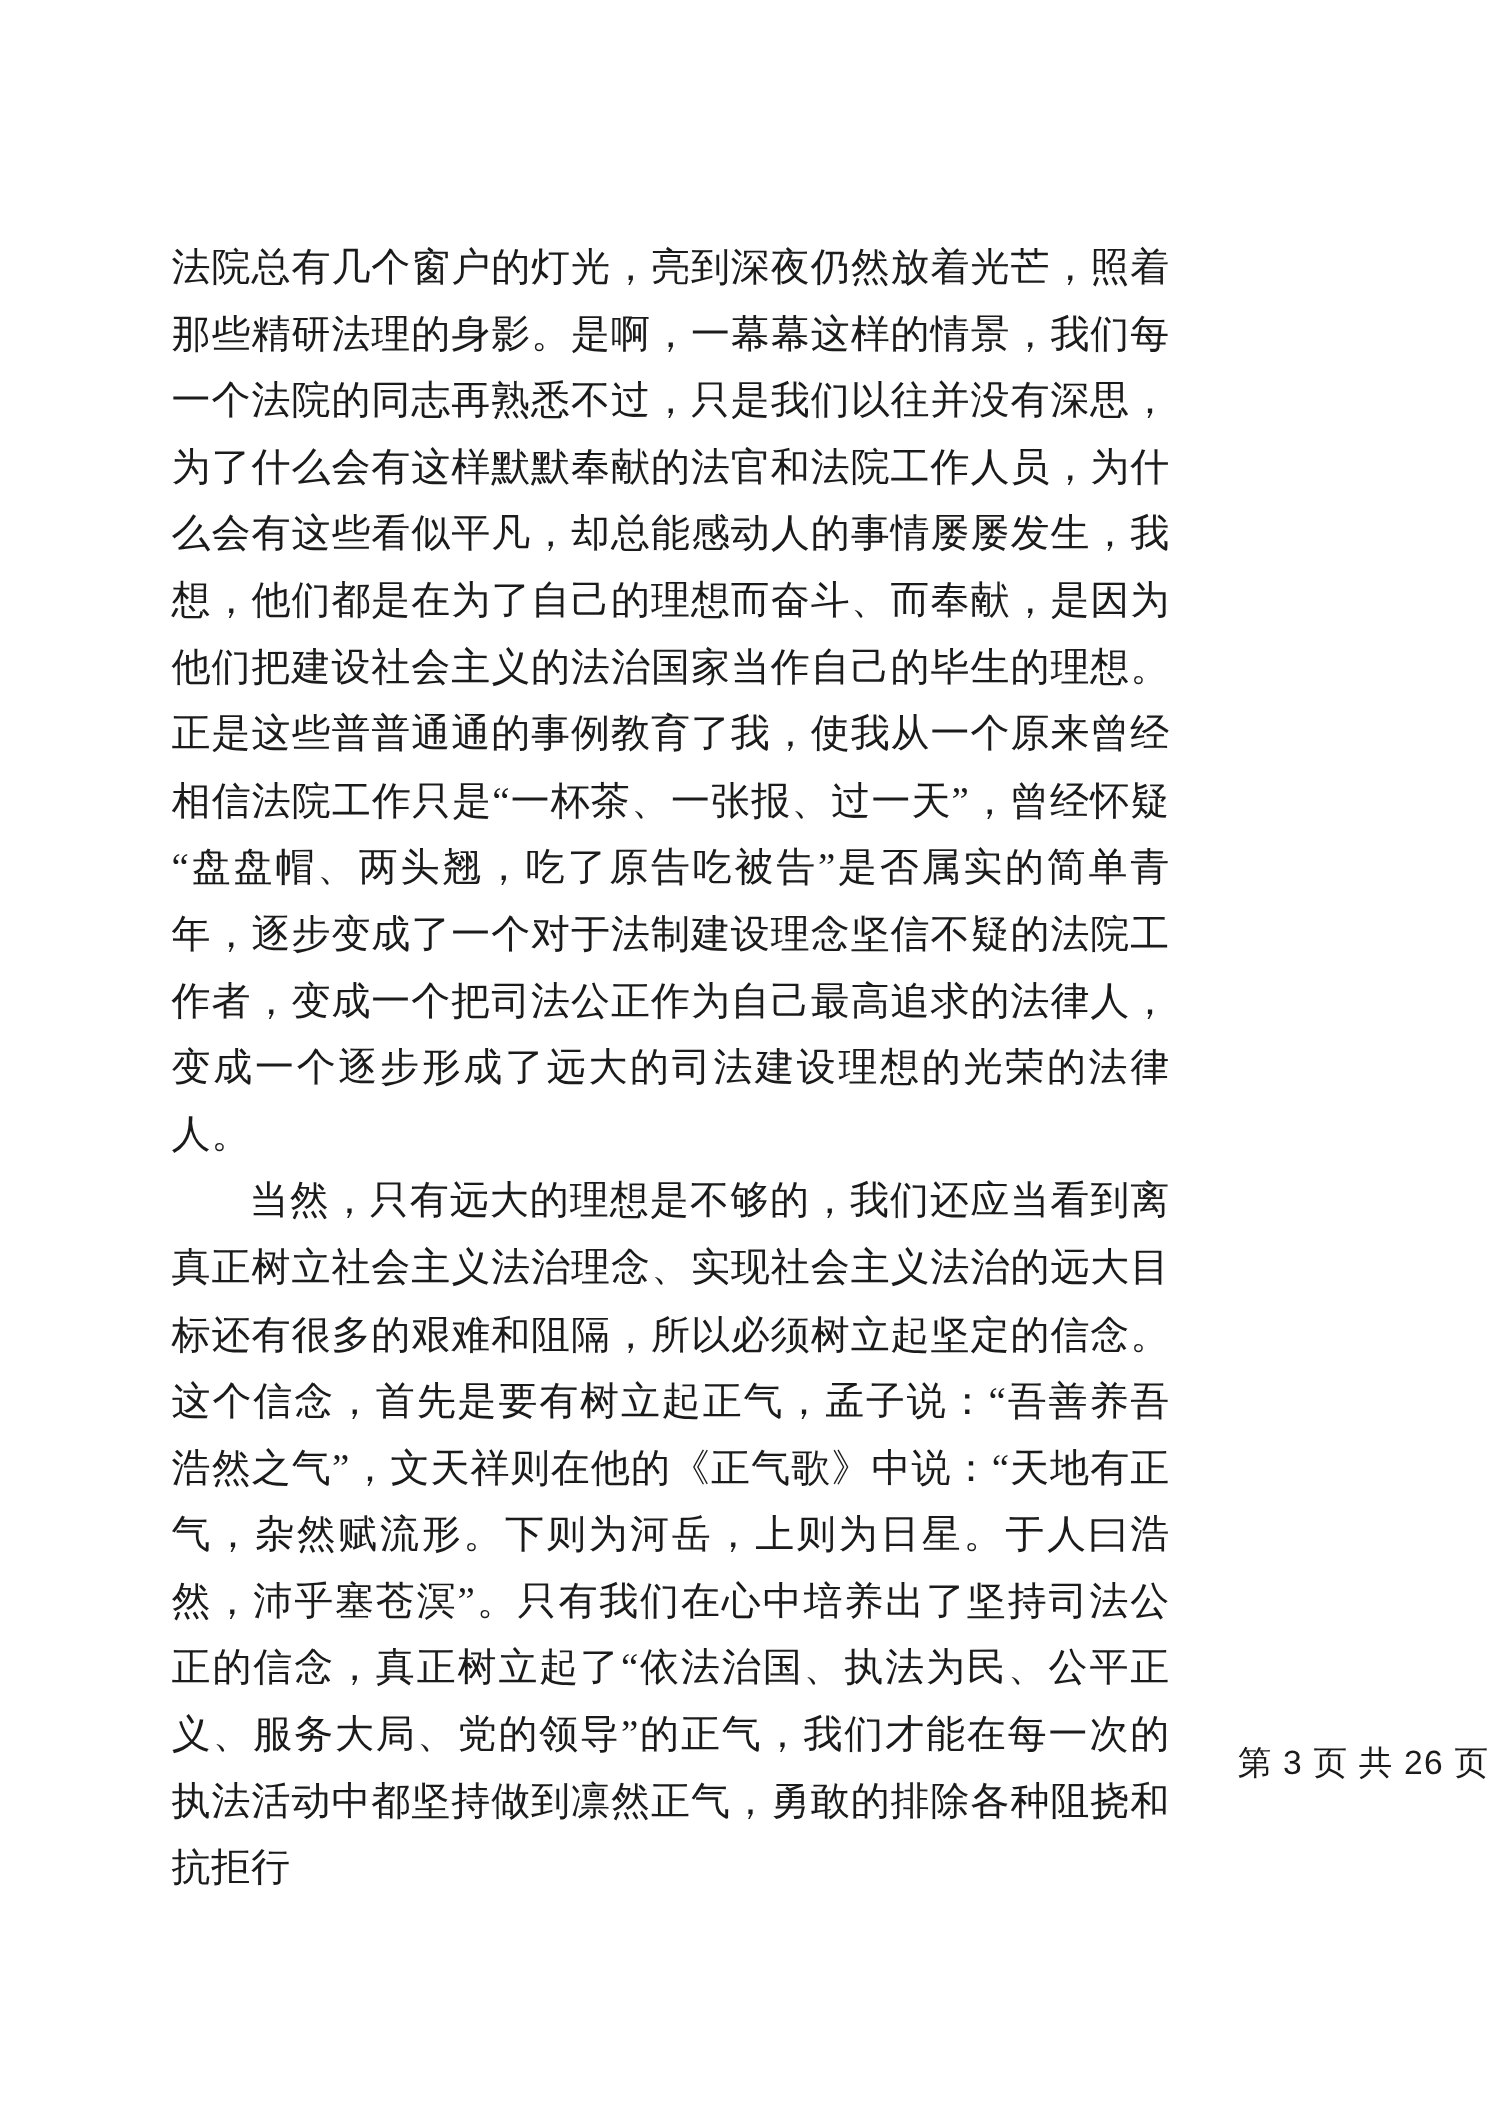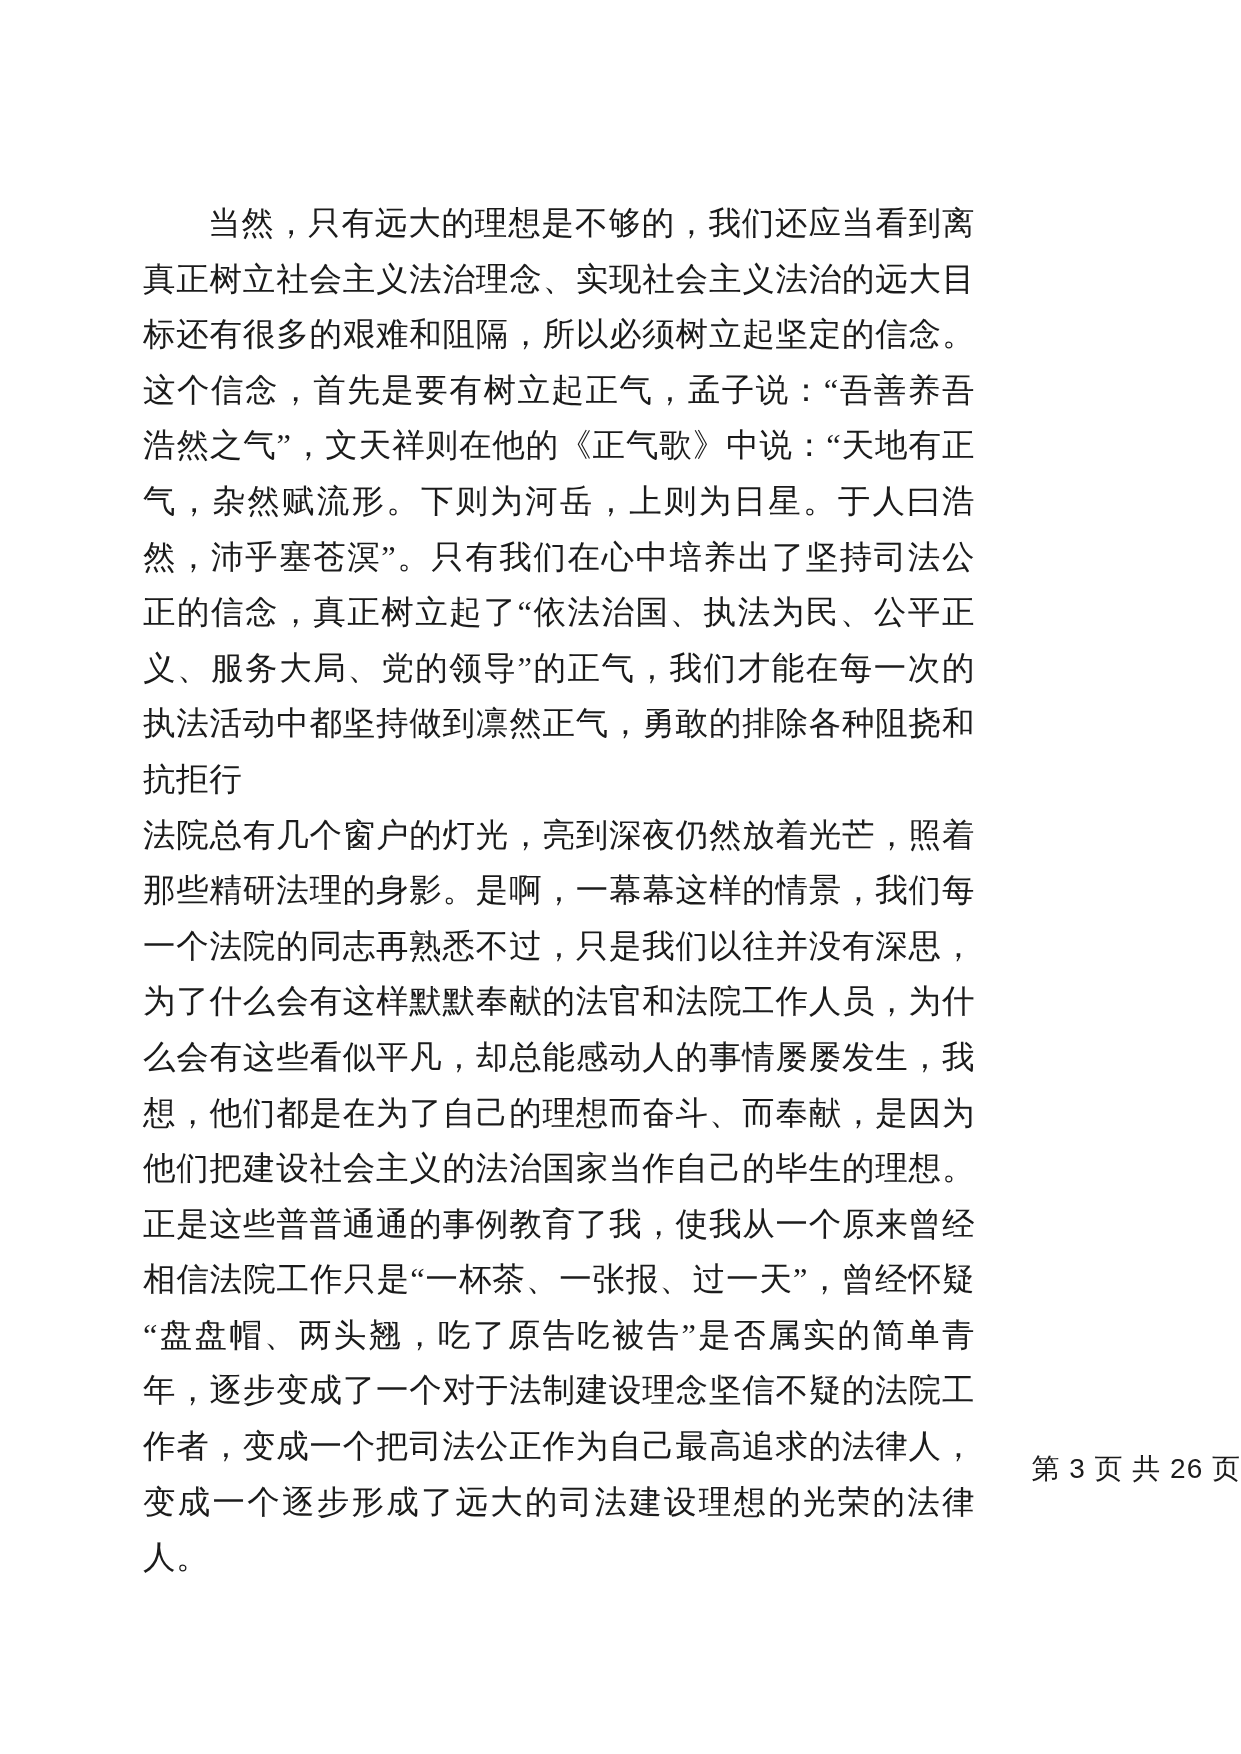--- a/index.html
+++ b/index.html
@@ -49,19 +49,19 @@
     letter-spacing: 1px;
     font-family: Liberation Sans, sans-serif;
   }
 </style>
 </head>
 <body>
 
 <div class="page">
 
   <div class="content">
+    <p class="para">法院总有几个窗户的灯光，亮到深夜仍然放着光芒，照着那些精研法理的身影。是啊，一幕幕这样的情景，我们每一个法院的同志再熟悉不过，只是我们以往并没有深思，为了什么会有这样默默奉献的法官和法院工作人员，为什么会有这些看似平凡，却总能感动人的事情屡屡发生，我想，他们都是在为了自己的理想而奋斗、而奉献，是因为他们把建设社会主义的法治国家当作自己的毕生的理想。正是这些普普通通的事例教育了我，使我从一个原来曾经相信法院工作只是“一杯茶、一张报、过一天”，曾经怀疑“盘盘帽、两头翘，吃了原告吃被告”是否属实的简单青年，逐步变成了一个对于法制建设理念坚信不疑的法院工作者，变成一个把司法公正作为自己最高追求的法律人，变成一个逐步形成了远大的司法建设理想的光荣的法律人。</p>
     <p class="para indent">当然，只有远大的理想是不够的，我们还应当看到离真正树立社会主义法治理念、实现社会主义法治的远大目标还有很多的艰难和阻隔，所以必须树立起坚定的信念。这个信念，首先是要有树立起正气，孟子说：“吾善养吾浩然之气”，文天祥则在他的《正气歌》中说：“天地有正气，杂然赋流形。下则为河岳，上则为日星。于人曰浩然，沛乎塞苍溟”。只有我们在心中培养出了坚持司法公正的信念，真正树立起了“依法治国、执法为民、公平正义、服务大局、党的领导”的正气，我们才能在每一次的执法活动中都坚持做到凛然正气，勇敢的排除各种阻挠和抗拒行</p>
-    <p class="para">法院总有几个窗户的灯光，亮到深夜仍然放着光芒，照着那些精研法理的身影。是啊，一幕幕这样的情景，我们每一个法院的同志再熟悉不过，只是我们以往并没有深思，为了什么会有这样默默奉献的法官和法院工作人员，为什么会有这些看似平凡，却总能感动人的事情屡屡发生，我想，他们都是在为了自己的理想而奋斗、而奉献，是因为他们把建设社会主义的法治国家当作自己的毕生的理想。正是这些普普通通的事例教育了我，使我从一个原来曾经相信法院工作只是“一杯茶、一张报、过一天”，曾经怀疑“盘盘帽、两头翘，吃了原告吃被告”是否属实的简单青年，逐步变成了一个对于法制建设理念坚信不疑的法院工作者，变成一个把司法公正作为自己最高追求的法律人，变成一个逐步形成了远大的司法建设理想的光荣的法律人。</p>
   </div>
 
   <div class="footer">第 3 页  共 26 页</div>
 
 </div>
 
 </body></html>

